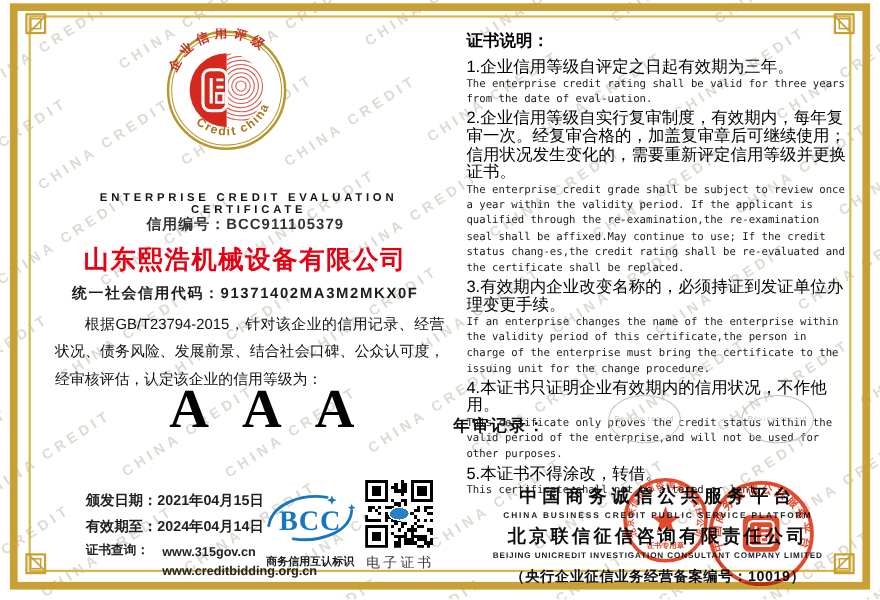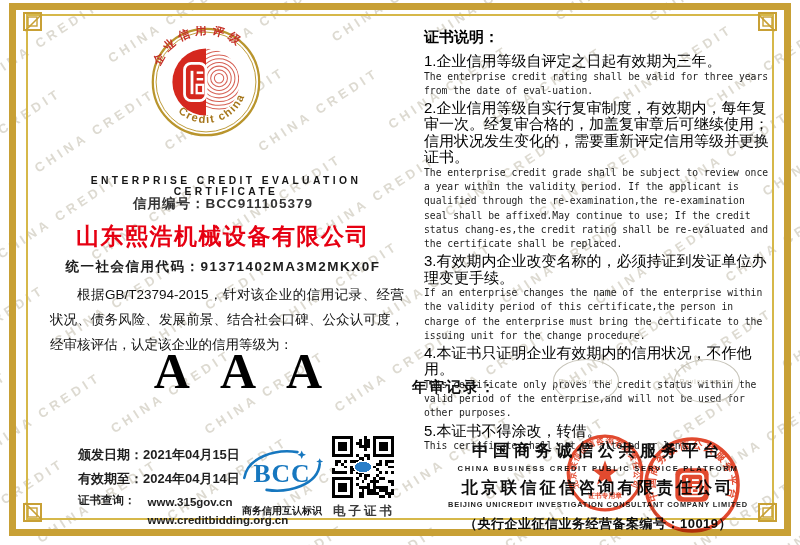--- a/index.html
+++ b/index.html
@@ -37,21 +37,21 @@
          color:#1f1f1f;line-height:24px;}
   .query{position:absolute;left:78px;top:493px;z-index:3;display:flex;gap:12px;
          font-size:11.5px;font-weight:bold;color:#222;}
   .query .urls{line-height:18px;text-align:left;}
   .bcc-logo{position:absolute;left:238px;top:447px;width:88px;height:48px;z-index:3;}
   .bcc-cap{position:absolute;left:226px;top:504px;width:112px;z-index:3;text-align:center;
            font-size:10px;font-weight:bold;color:#1a1a1a;}
   .qr{position:absolute;left:332px;top:436px;width:62px;height:62px;z-index:3;}
   .qr-cap{position:absolute;left:320px;top:503px;width:88px;z-index:3;text-align:center;
           font-family:"Liberation Serif","DejaVu Serif",serif;font-size:12.5px;
-          letter-spacing:3px;color:#3b3b3b;font-weight:bold;}
+          letter-spacing:3px;color:#3b3b3b;}
 
   
   .notes{position:absolute;left:424px;top:28px;width:348px;z-index:3;}
   .notes h3{margin:0 0 6px 0;font-size:15px;color:#000;}
   .note{margin:0 0 2px 0;}
   .note .zh{font-size:15px;font-weight:normal;color:#000;line-height:16.5px;}
   .note .en{font-family:"DejaVu Sans Mono","Liberation Mono",monospace;font-size:9.7px;
             color:#1c1c1c;line-height:14.2px;margin-bottom:2px;}
   .annual-label{position:absolute;left:412px;top:378px;z-index:3;font-size:15px;
                 font-weight:bold;letter-spacing:2px;color:#0d0d0d;}

